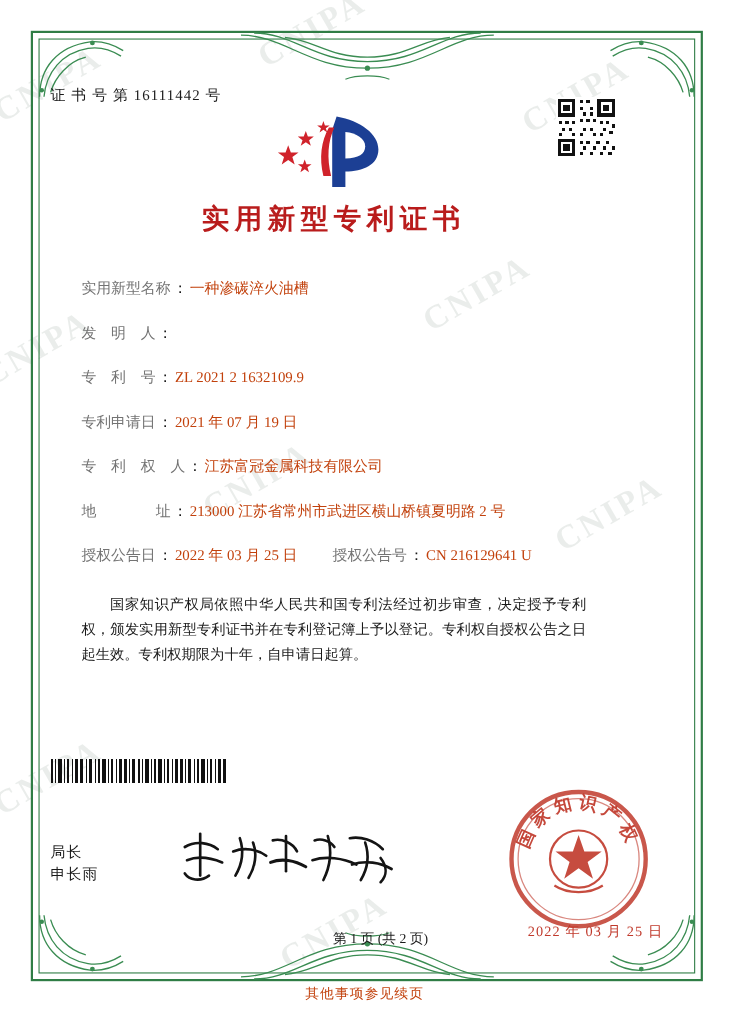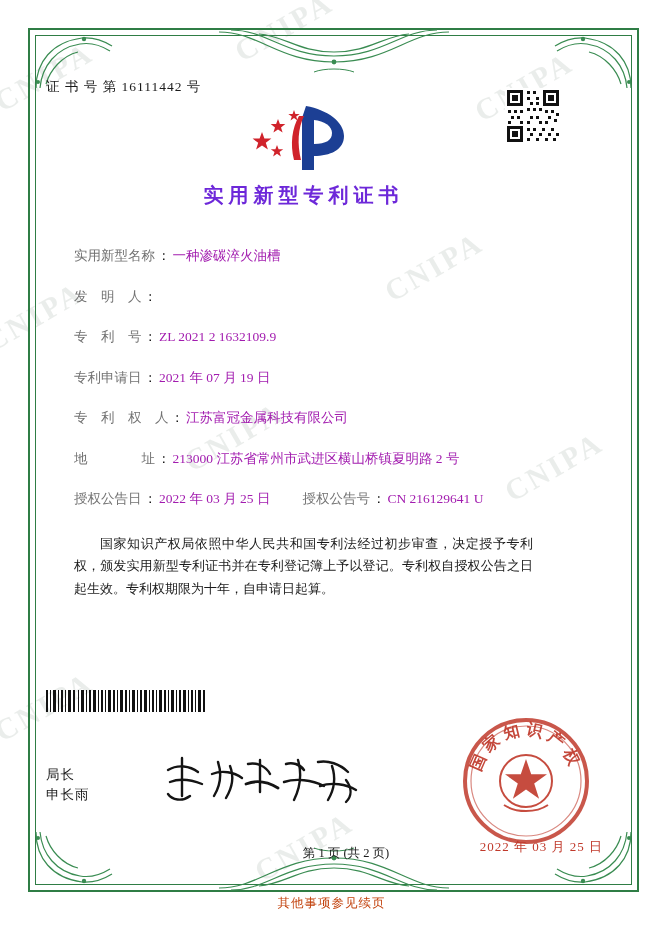--- a/index.html
+++ b/index.html
@@ -115,43 +115,43 @@
     right: 0;
     top: 10px;
     width: 56px;
     height: 56px;
   }
   .qr svg { display:block; width:100%; height:100%; }
 
   .title {
     margin-top: 86px;
     text-align: center;
-    font-size: 20px;
+    font-size: 25px;
     font-weight: bold;
     letter-spacing: 5px;
-    color: #6d28d9;
+    color: #b91c1c;
   }
 
   .fields {
     margin-top: 40px;
     font-size: 13.5px;
     line-height: 1;
   }
   .field-row {
     display: flex;
     align-items: baseline;
     margin-bottom: 27px;
     padding-left: 28px;
   }
   .field-label {
     white-space: pre;
     color: #737373;
   }
   .field-colon { padding: 0 2px; }
-  .field-value { color: #a21caf; }
+  .field-value { color: #c2410c; }
 
   .field-row.two-col {
     justify-content: flex-start;
   }
   .second-group {
     margin-left: 32px;
     display: flex;
     align-items: baseline;
   }
 

